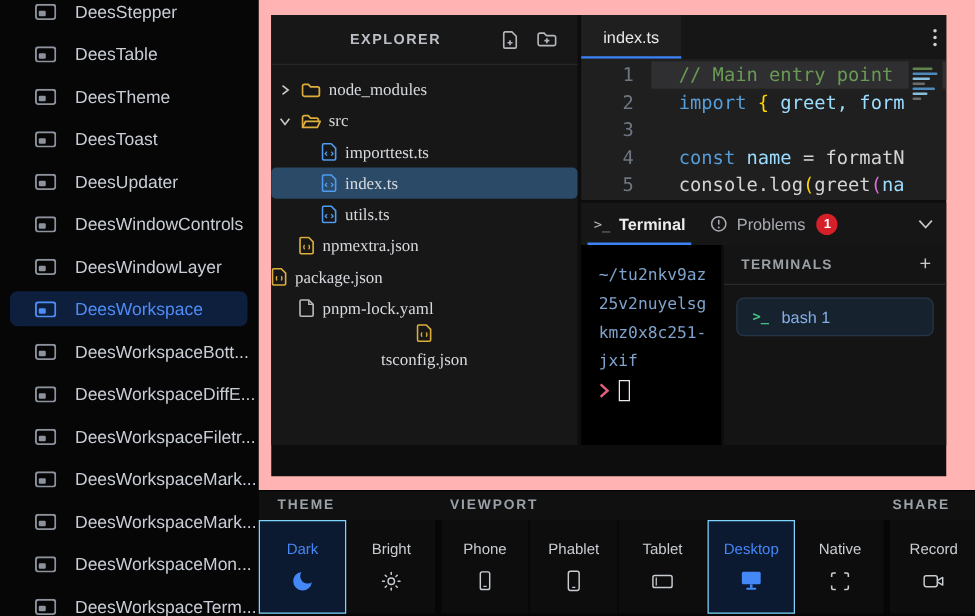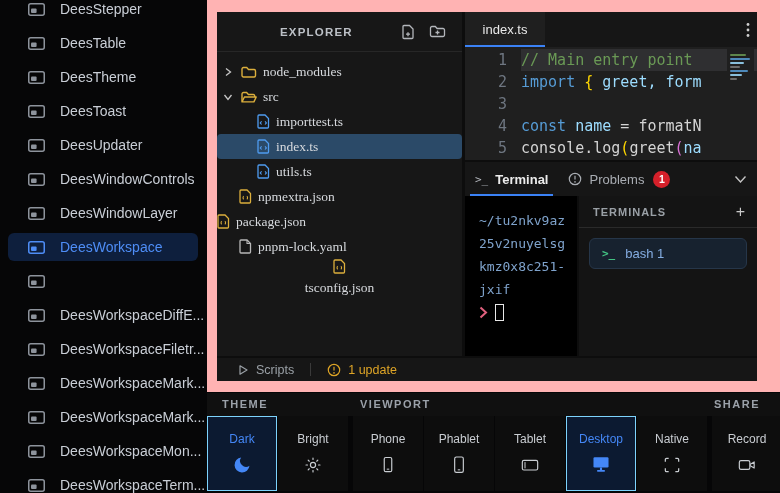--- a/index.html
+++ b/index.html
@@ -38,21 +38,21 @@
   .tabbar { position:absolute; top:0; left:0; right:0; height:35px; background:#161616; display:flex; }
   .tab { width:80px; background:#1f1f1f; display:flex; align-items:center; justify-content:center;
          font-size:13px; color:#e9e9e9; position:relative; cursor:pointer; }
   .tab::after { content:""; position:absolute; bottom:0; left:0; right:0; height:2px; background:#3b82f6; }
   .tab-dots { position:absolute; right:7px; top:50%; transform:translateY(-50%); color:#cfcfcf; display:flex; cursor:pointer; }
 
   .code { position:absolute; top:35px; left:0; right:0; height:113px; background:#1f1f1f;
           font-family:"DejaVu Sans Mono", monospace; font-size:15px; overflow:hidden; padding-top:2px; }
   .code-line { height:22px; line-height:22px; white-space:pre; display:flex; }
   .gutter { width:56px; text-align:right; padding-right:14px; color:#6e7681; flex-shrink:0; }
-  .line-content { flex:1; }
+  .line-content { flex:1;padding-left:22px; }
   .code-line.current .line-content { background:#2f2f31; }
   .c-comment{color:#6A9955;} .c-keyword{color:#569CD6;} .c-variable{color:#9CDCFE;}
   .c-plain{color:#d4d4d4;} .c-bracket1{color:#ffd700;} .c-bracket2{color:#da70d6;}
   .minimap { position:absolute; right:3px; top:2px; width:27px; height:109px; background:#1f1f1f; padding:3px 3px; }
   .minimap i { display:block; height:2px; margin:2px 0; border-radius:1px; opacity:.85; }
 
   
   .term-tabs { position:absolute; top:150px; left:0; right:0; height:34px; background:#161616;
                display:flex; align-items:center; }
   .term-tab { display:flex; align-items:center; gap:7px; padding:0 10px; height:100%; position:relative; cursor:pointer; }
@@ -184,20 +184,21 @@
           </span>
           <span>DeesWorkspace</span>
         </div>
         <div class="side-item">
           <span class="w-icon">
             <svg width="17" height="13" viewBox="0 0 17 13">
               <rect x="0.75" y="0.75" width="15.5" height="11.5" rx="2" fill="none" stroke="currentColor" stroke-width="1.5"></rect>
               <rect x="3" y="5.6" width="5.6" height="4.4" rx="1" fill="currentColor"></rect>
             </svg>
           </span>
+          <span>DeesWorkspaceBott...</span>
         </div>
         <div class="side-item">
           <span class="w-icon">
             <svg width="17" height="13" viewBox="0 0 17 13">
               <rect x="0.75" y="0.75" width="15.5" height="11.5" rx="2" fill="none" stroke="currentColor" stroke-width="1.5"></rect>
               <rect x="3" y="5.6" width="5.6" height="4.4" rx="1" fill="currentColor"></rect>
             </svg>
           </span>
           <span>DeesWorkspaceDiffE...</span>
         </div>
@@ -445,41 +446,20 @@
             <div id="tp-items">
                 <div class="tp-item">
                   <span class="tp-item-icon">&gt;_</span>
                   <span class="tp-item-label">bash 1</span>
                 </div>
               </div>
           </div>
         </div>
       </section>
 
-      <div class="statusbar">
-        <span class="sb-item sb-scripts">
-          <span class="ic" id="ic-play">
-              <svg width="12" height="12" viewBox="0 0 12 12">
-                <path d="M3 1.8 L10 6 L3 10.2 Z" fill="none" stroke="currentColor" stroke-width="1.2" stroke-linejoin="round"></path>
-              </svg>
-            </span>
-          <span>Scripts</span>
-        </span>
-        <span class="sb-sep"></span>
-        <span class="sb-item sb-update">
-          <span class="ic" id="ic-update">
-              <svg width="14" height="14" viewBox="0 0 14 14">
-                <circle cx="7" cy="7" r="5.7" fill="none" stroke="currentColor" stroke-width="1.2"></circle>
-                <line x1="7" y1="3.8" x2="7" y2="7.6" stroke="currentColor" stroke-width="1.2"></line>
-                <circle cx="7" cy="9.9" r="0.8" fill="currentColor"></circle>
-              </svg>
-            </span>
-          <span>1 update</span>
-        </span>
-      </div>
 
     </div>
   </div>
 
   <div class="toolbar">
     <div class="tb-labels" id="tb-labels">
         <span class="tb-label" style="left: 15px;">THEME</span>
         <span class="tb-label" style="left: 153px;">VIEWPORT</span>
         <span class="tb-label" style="left: 507px;">SHARE</span>
       </div>

